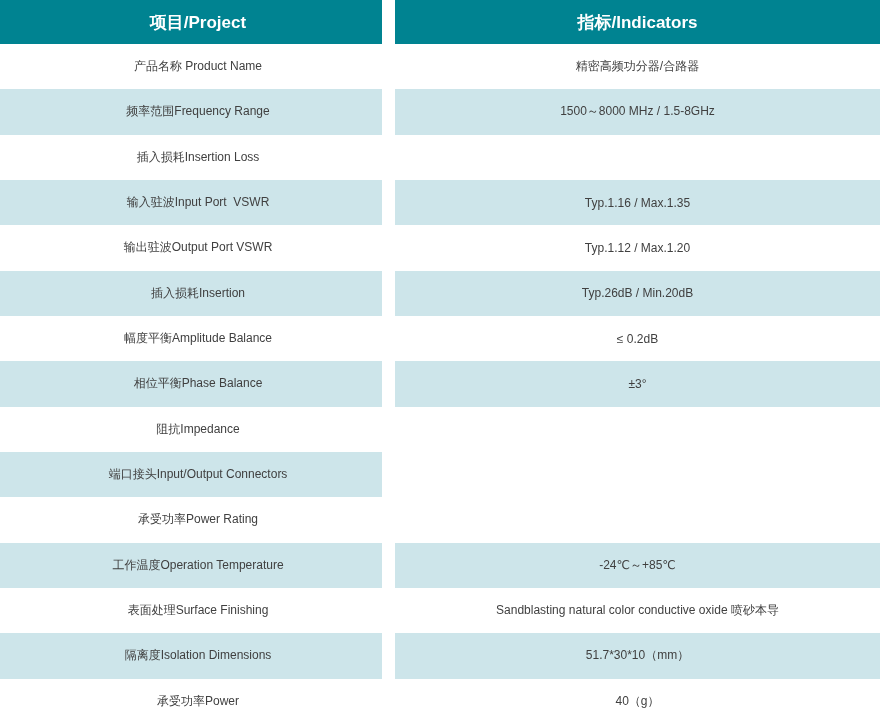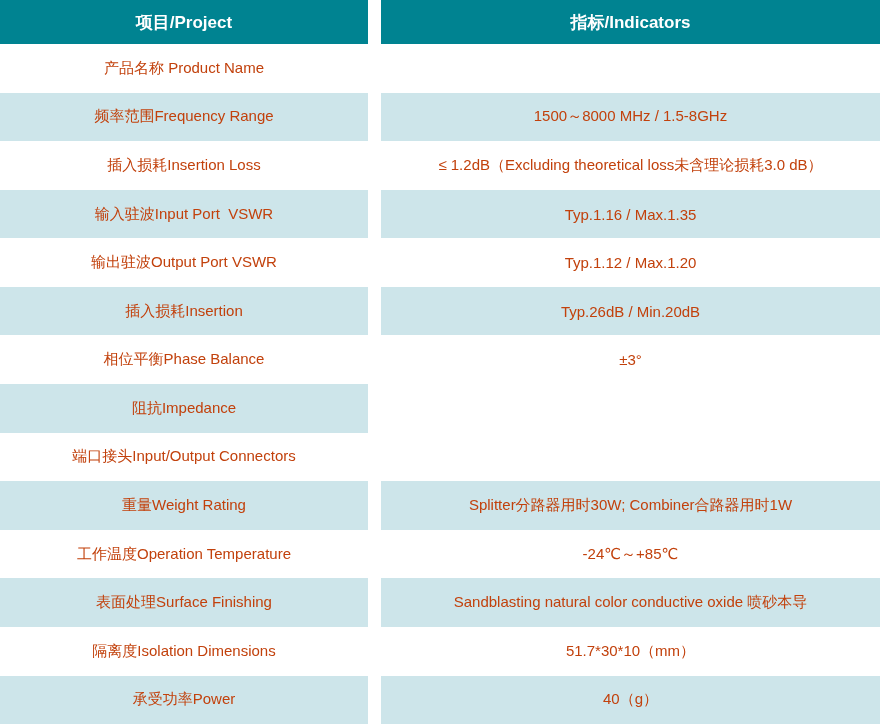--- a/index.html
+++ b/index.html
@@ -23,25 +23,25 @@
   }
   .row.header {
     flex: 0 0 44px;
   }
   .cell {
     display: flex;
     align-items: center;
     justify-content: center;
     text-align: center;
     white-space: pre-wrap;
-    color: #c2410c;
-    font-size: 15px;
+    color: #404040;
+    font-size: 12px;
     background: #ffffff;
   }
-  .cell.left  { width: 368px; }
+  .cell.left  { width: 368px; padding-left: 14px; }
   .divider    { width: 5px; background: #ffffff; flex: 0 0 5px; }
   .cell.right { flex: 1; margin-left: 8px; }
   .row.header .cell {
     background: #008391;
     color: #ffffff;
     font-size: 17px;
     font-weight: bold;
   }
   
   .row:not(.header):nth-child(odd) .cell {
@@ -55,73 +55,77 @@
 
   <div class="row header">
     <div class="cell left">项目/Project</div>
     <div class="divider"></div>
     <div class="cell right">指标/Indicators</div>
   </div>
 
   <div class="row">
     <div class="cell left">产品名称 Product Name</div>
     <div class="divider"></div>
+    <div class="cell right">精密高频功分器/合路器</div>
   </div>
 
   <div class="row">
     <div class="cell left">频率范围Frequency Range</div>
     <div class="divider"></div>
     <div class="cell right">1500～8000 MHz / 1.5-8GHz</div>
   </div>
 
   <div class="row">
     <div class="cell left">插入损耗Insertion Loss</div>
     <div class="divider"></div>
-    <div class="cell right">≤ 1.2dB（Excluding theoretical loss未含理论损耗3.0 dB）</div>
   </div>
 
   <div class="row">
     <div class="cell left">输入驻波Input Port  VSWR</div>
     <div class="divider"></div>
     <div class="cell right">Typ.1.16 / Max.1.35</div>
   </div>
 
   <div class="row">
     <div class="cell left">输出驻波Output Port VSWR</div>
     <div class="divider"></div>
     <div class="cell right">Typ.1.12 / Max.1.20</div>
   </div>
 
   <div class="row">
     <div class="cell left">插入损耗Insertion</div>
     <div class="divider"></div>
     <div class="cell right">Typ.26dB / Min.20dB</div>
   </div>
 
+  <div class="row">
+    <div class="cell left">幅度平衡Amplitude Balance</div>
+    <div class="divider"></div>
+    <div class="cell right">≤ 0.2dB</div>
+  </div>
 
   <div class="row">
     <div class="cell left">相位平衡Phase Balance</div>
     <div class="divider"></div>
     <div class="cell right">±3°</div>
   </div>
 
   <div class="row">
     <div class="cell left">阻抗Impedance</div>
     <div class="divider"></div>
   </div>
 
   <div class="row">
     <div class="cell left">端口接头Input/Output Connectors</div>
     <div class="divider"></div>
   </div>
 
   <div class="row">
-    <div class="cell left">重量Weight Rating</div>
+    <div class="cell left">承受功率Power Rating</div>
     <div class="divider"></div>
-    <div class="cell right">Splitter分路器用时30W; Combiner合路器用时1W</div>
   </div>
 
   <div class="row">
     <div class="cell left">工作温度Operation Temperature</div>
     <div class="divider"></div>
     <div class="cell right">-24℃～+85℃</div>
   </div>
 
   <div class="row">
     <div class="cell left">表面处理Surface Finishing</div>

